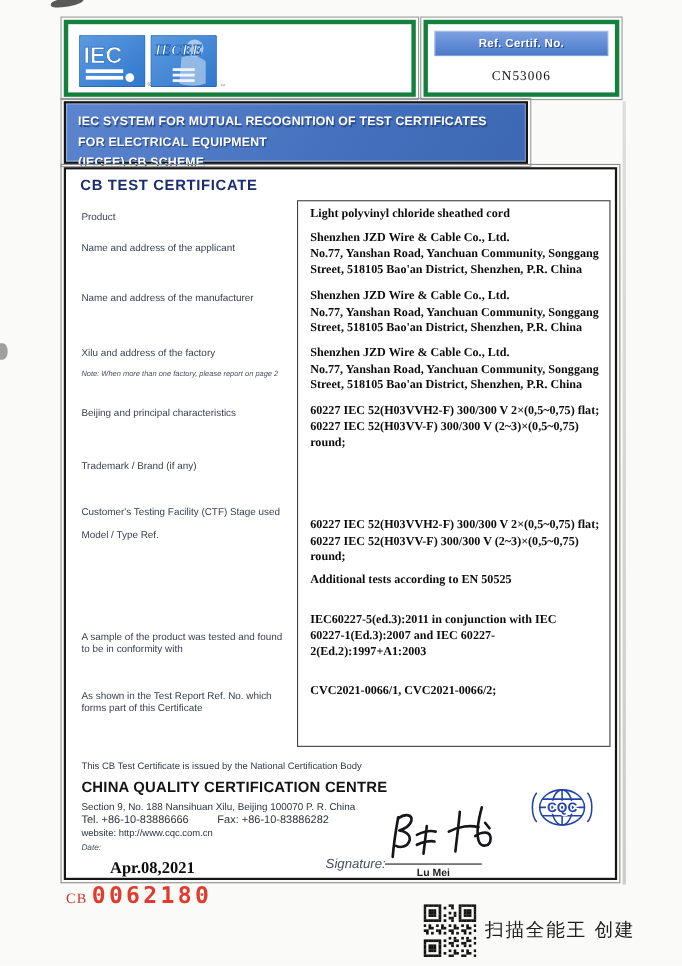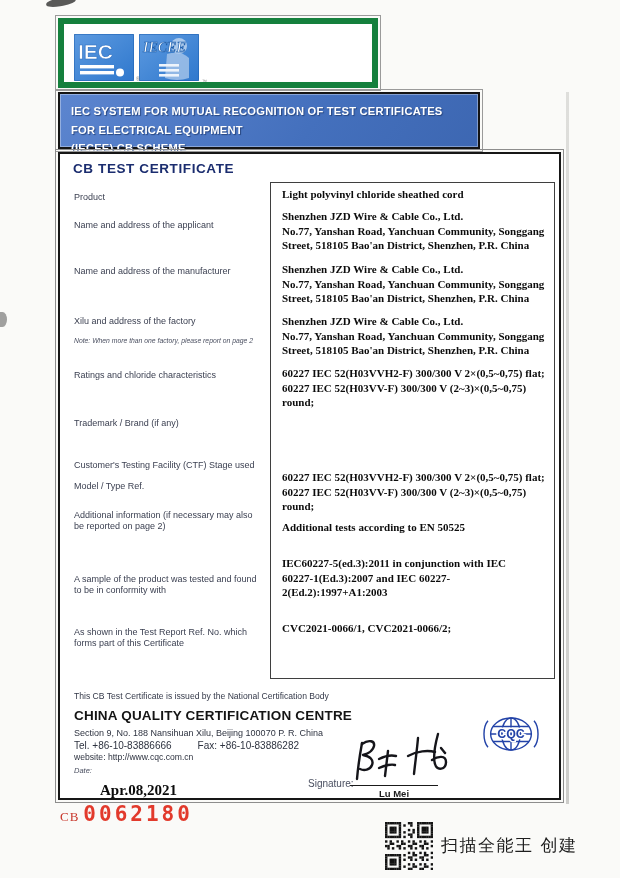--- a/index.html
+++ b/index.html
@@ -5,21 +5,21 @@
   * { margin:0; padding:0; box-sizing:border-box; }
   html,body { width:620px; height:878px; }
   body { background:#fafaf8; font-family:"Liberation Sans", sans-serif; position:relative; overflow:hidden; }
   .page { position:absolute; inset:0; }
 
   
   .smudge-top { position:absolute; left:46px; top:-2px; width:30px; height:8px; background:#3c3c3c; transform:rotate(-10deg); border-radius:45%; opacity:.85; }
   .smudge-left { position:absolute; left:-2px; top:312px; width:9px; height:15px; background:#555; border-radius:0 60% 60% 0; opacity:.55; }
   .page-edge-right { position:absolute; left:566px; top:92px; width:3px; height:712px; background:linear-gradient(#d5d5d2,#bdbdba); opacity:.75; }
 
-  .boxed { border:6px solid #15803d; outline:1px solid #9a9a9a; outline-offset:2px; background:#fff;padding-left:11px; }
+  .boxed { border:4px solid #15803d; outline:1px solid #9a9a9a; outline-offset:2px; background:#fff;padding-left:11px; }
 
   
   .logo-box { position:absolute; left:58px; top:18px; width:320px; height:70px; }
   .iec-logo { position:absolute; left:10px; top:10px; width:60px; height:47px; }
   .iecee-logo { position:absolute; left:75px; top:10px; width:60px; height:47px; }
   .reg-mark { position:absolute; left:72px; top:52px; font-size:5px; color:#777; }
   .tm-mark { position:absolute; left:138px; top:54px; font-size:5px; color:#888; }
 
   
   .ref-box { position:absolute; left:385px; top:18px; width:178px; height:70px; }
@@ -56,21 +56,21 @@
   .issued-line { position:absolute; left:14px; top:537px; font-size:8.6px; color:#343949; }
   .org-name { position:absolute; left:14px; top:554px; font-size:13.5px; font-weight:bold; color:#141414; letter-spacing:.2px; }
   .org-line1 { position:absolute; left:14px; top:574px; font-size:9px; color:#2e3340; }
   .org-line2 { position:absolute; left:14px; top:586px; font-size:10px; color:#2e3340; }
   .org-line2 .fax { margin-left:26px; }
   .org-line3 { position:absolute; left:14px; top:598px; font-size:8.6px; color:#2e3340; }
 
   .date-label { position:absolute; left:14px; top:612px; font-size:7.5px; font-style:italic; color:#4a4f60; }
   .date-value { position:absolute; left:40px; top:628px; font-family:"Liberation Serif", serif; font-size:15px; font-weight:bold; color:#0c0c0c; }
 
-  .sig-label { position:absolute; left:248px; top:624px; font-size:10px; color:#4a4f60; }
+  .sig-label { position:absolute; left:236px; top:624px; font-size:12px; font-style:italic; color:#4a4f60; }
   .sig-hand { position:absolute; left:286px; top:575px; }
   .sig-line { position:absolute; left:290px; top:631px; width:88px; border-top:1.6px solid #1a1a1a; }
   .sig-name { position:absolute; left:290px; top:634px; width:88px; text-align:center; font-size:9.5px; font-weight:bold; color:#1c1c1c; }
   .cqc-logo { position:absolute; left:420px; top:556px; }
 
   
   .cb-serial { position:absolute; left:60px; top:802px; }
   .cb-prefix { font-family:"Liberation Serif", serif; font-size:13px; color:#c8372c; letter-spacing:1px; }
   .cb-number { font-family:"DejaVu Sans Mono", monospace; font-size:21px; font-weight:bold; color:#e23a2c; letter-spacing:3px; margin-left:4px; }
   .qr-wrap { position:absolute; left:385px; top:822px; width:48px; height:48px; }
@@ -105,20 +105,26 @@
       <path d="M28,20 q14,-4 22,4 l0,20 q-12,4 -24,0 z" fill="#a8c6ea" opacity=".8"></path>
       <text x="4" y="18" font-family="Liberation Serif, serif" font-size="14" font-style="italic" font-weight="bold" fill="#ffffff" stroke="#1d5fae" stroke-width="0.7">IECEE</text>
       <rect x="20" y="30" width="20" height="2.6" fill="#eef4fb"></rect>
       <rect x="20" y="35" width="20" height="2.6" fill="#eef4fb"></rect>
       <rect x="20" y="40" width="20" height="2.6" fill="#eef4fb"></rect>
     </svg>
     <span class="reg-mark">®</span>
     <span class="tm-mark">™</span>
   </div>
 
+  <div class="ref-box boxed">
+    <div class="ref-header">
+      <span>Ref. Certif. No.</span>
+    </div>
+    <div class="ref-value">CN53006</div>
+  </div>
 
   <div class="banner">
     <span>IEC SYSTEM FOR MUTUAL RECOGNITION OF TEST CERTIFICATES FOR ELECTRICAL EQUIPMENT
 (IECEE) CB SCHEME</span>
   </div>
 
   <div class="main-box">
     <div class="cert-title">CB TEST CERTIFICATE</div>
     <div class="value-panel"></div>
 
@@ -134,33 +140,32 @@
     <div class="fvalue v2">Shenzhen JZD Wire &amp; Cable Co., Ltd.
 No.77, Yanshan Road, Yanchuan   Community, Songgang
 Street, 518105 Bao'an District, Shenzhen, P.R. China</div>
 
     <div class="flabel l3">Xilu and address of the factory</div>
     <div class="fnote n3">Note: When more than one factory, please report on page 2</div>
     <div class="fvalue v3">Shenzhen JZD Wire &amp; Cable Co., Ltd.
 No.77, Yanshan Road, Yanchuan   Community, Songgang
 Street, 518105 Bao'an District, Shenzhen, P.R. China</div>
 
-    <div class="flabel l4">Ratings and chloride characteristics</div>
+    <div class="flabel l4">Beijing and principal characteristics</div>
     <div class="fvalue v4">60227 IEC 52(H03VVH2-F) 300/300 V 2×(0,5~0,75) flat;
 60227 IEC 52(H03VV-F) 300/300 V (2~3)×(0,5~0,75) round;</div>
 
     <div class="flabel l5">Trademark / Brand (if any)</div>
 
     <div class="flabel l6">Customer's Testing Facility (CTF) Stage used</div>
 
     <div class="flabel l7">Model / Type Ref.</div>
     <div class="fvalue v7">60227  IEC  52(H03VVH2-F)  300/300  V  2×(0,5~0,75)  flat;
 60227 IEC 52(H03VV-F) 300/300 V (2~3)×(0,5~0,75) round;</div>
 
-    <div class="flabel l8">Additional information (if necessary may also be reported on page 2)</div>
     <div class="fvalue v8">Additional tests according to EN 50525</div>
 
     <div class="flabel l9">A sample of the product was tested and found to be in conformity with</div>
     <div class="fvalue v9">IEC60227-5(ed.3):2011 in conjunction with IEC
 60227-1(Ed.3):2007 and IEC 60227-2(Ed.2):1997+A1:2003</div>
 
     <div class="flabel l10">As shown in the Test Report Ref. No. which forms part of this Certificate</div>
     <div class="fvalue v10">CVC2021-0066/1, CVC2021-0066/2;</div>
 
     <div class="issued-line">This CB Test Certificate is issued by the National Certification Body</div>

